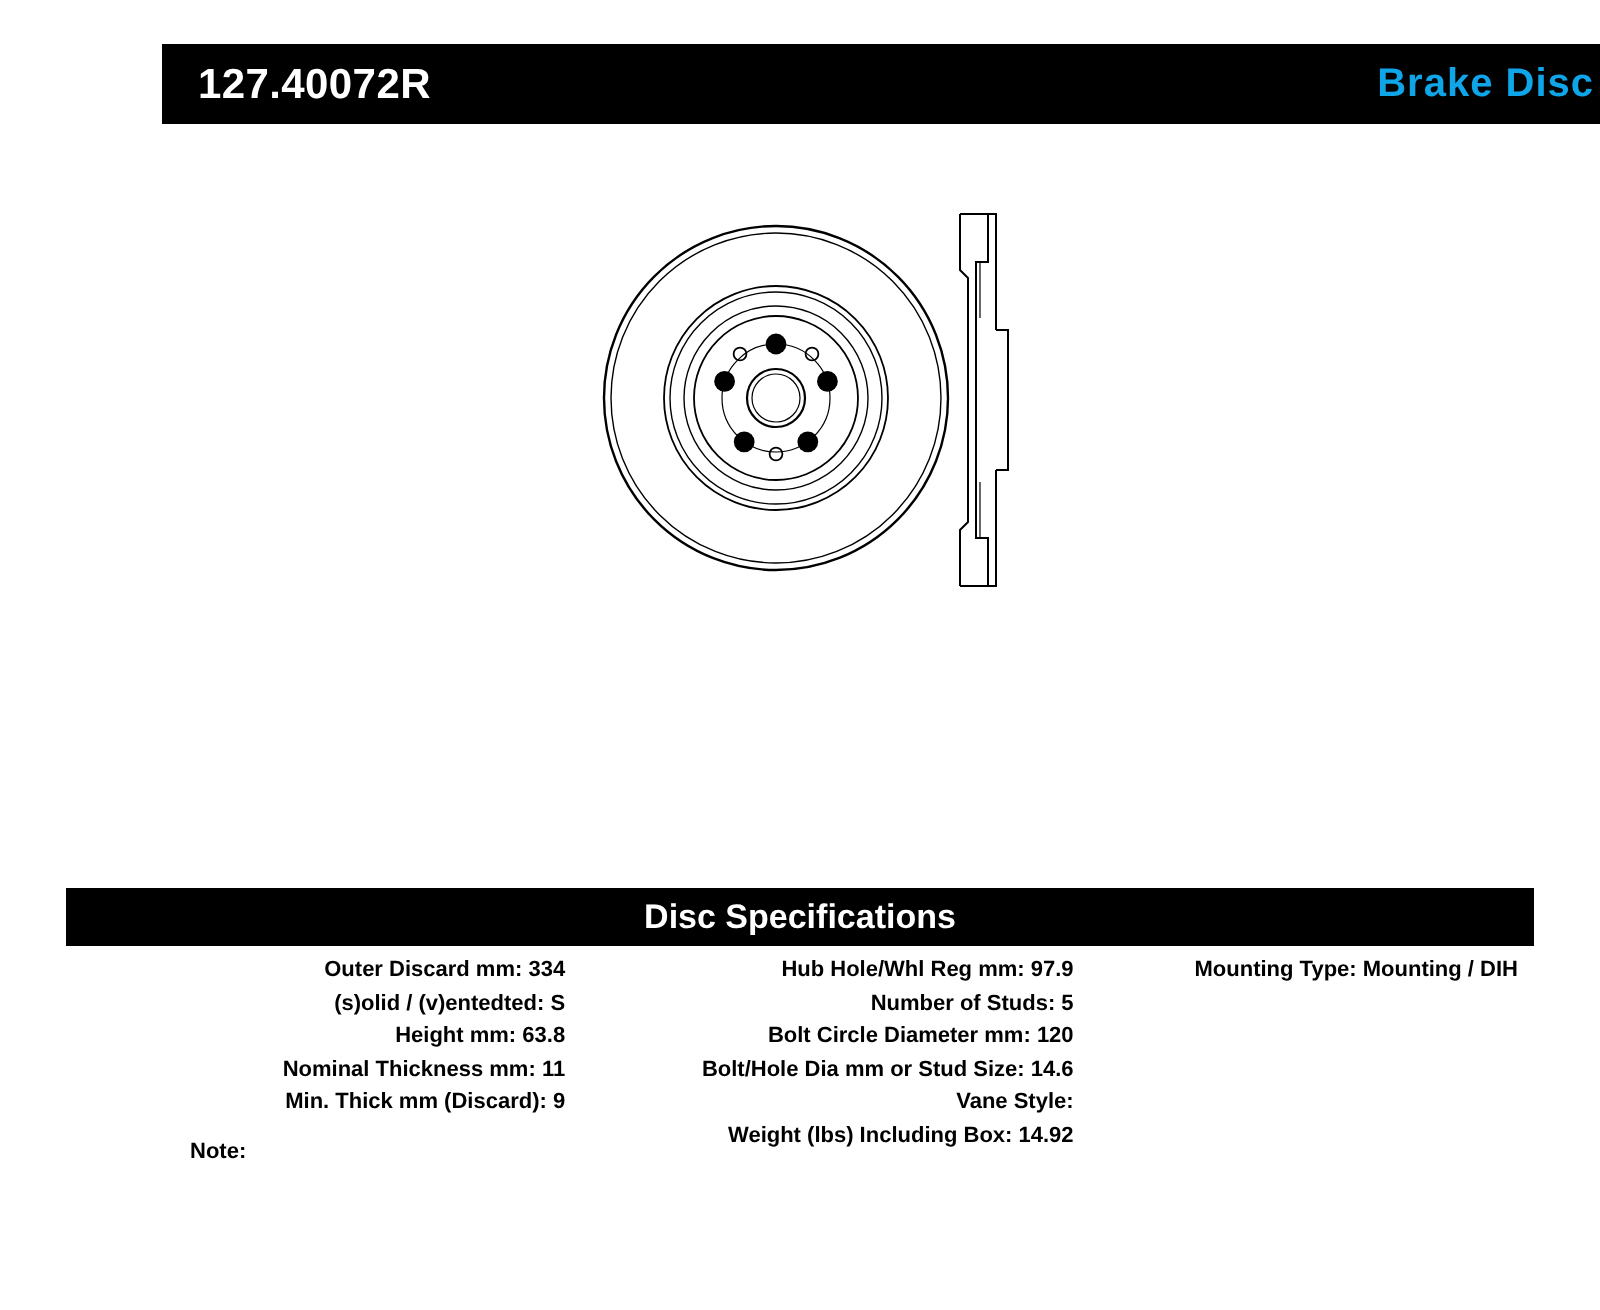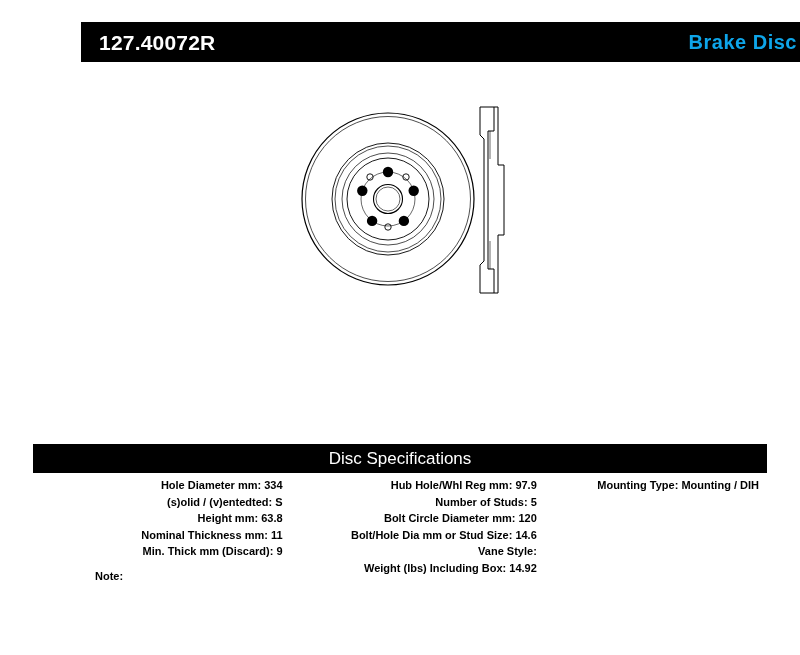--- a/index.html
+++ b/index.html
@@ -73,21 +73,21 @@
     width: 734px;
     height: 29px;
     background: #000000;
     display: flex;
     align-items: center;
     justify-content: center;
   }
   .spec-title {
     color: #ffffff;
     font-size: 17px;
-    font-weight: normal;
+    font-weight: bold;
     line-height: 1;
   }
 
   .spec-columns {
     position: absolute;
     left: 33px;
     top: 477px;
     width: 734px;
     display: flex;
     font-size: 11px;
@@ -199,21 +199,21 @@
 </div>
 
 <div class="spec-title-bar">
   <div class="spec-title">Disc Specifications</div>
 </div>
 
 <div class="spec-columns">
 
   <div class="spec-col col-left">
     <div class="spec-line">
-      <span>Hole Diameter mm:</span>
+      <span>Outer Discard mm:</span>
       <span class="val">334</span>
     </div>
     <div class="spec-line">
       <span>(s)olid / (v)entedted:</span>
       <span class="val">S</span>
     </div>
     <div class="spec-line">
       <span>Height mm:</span>
       <span class="val">63.8</span>
     </div>

